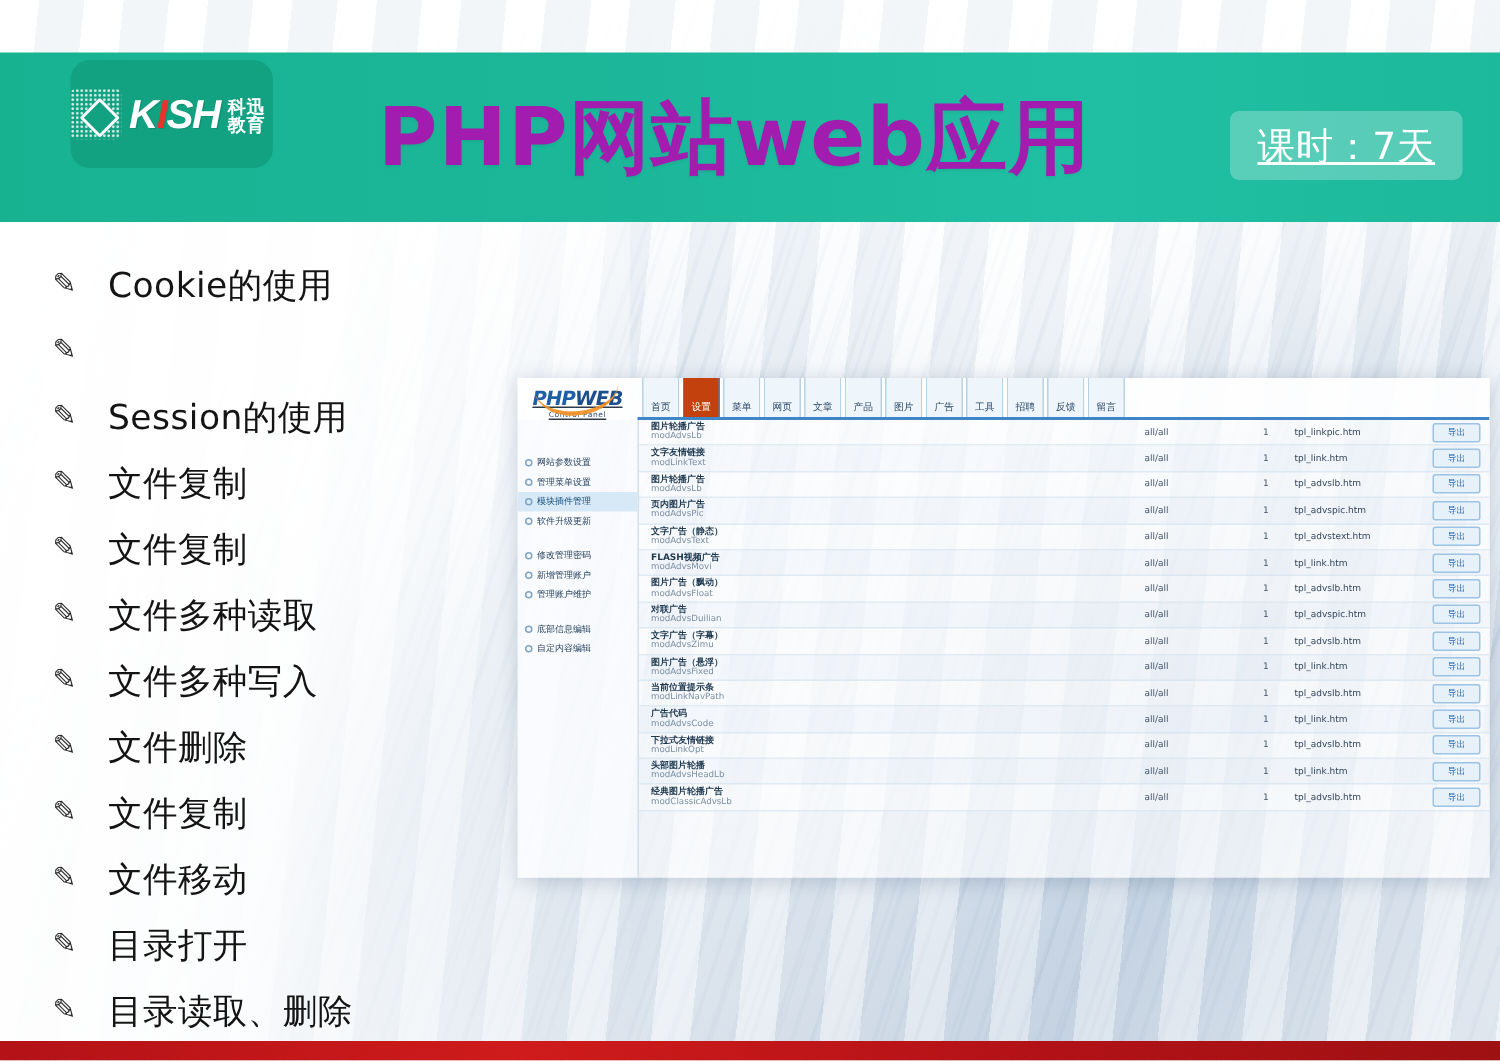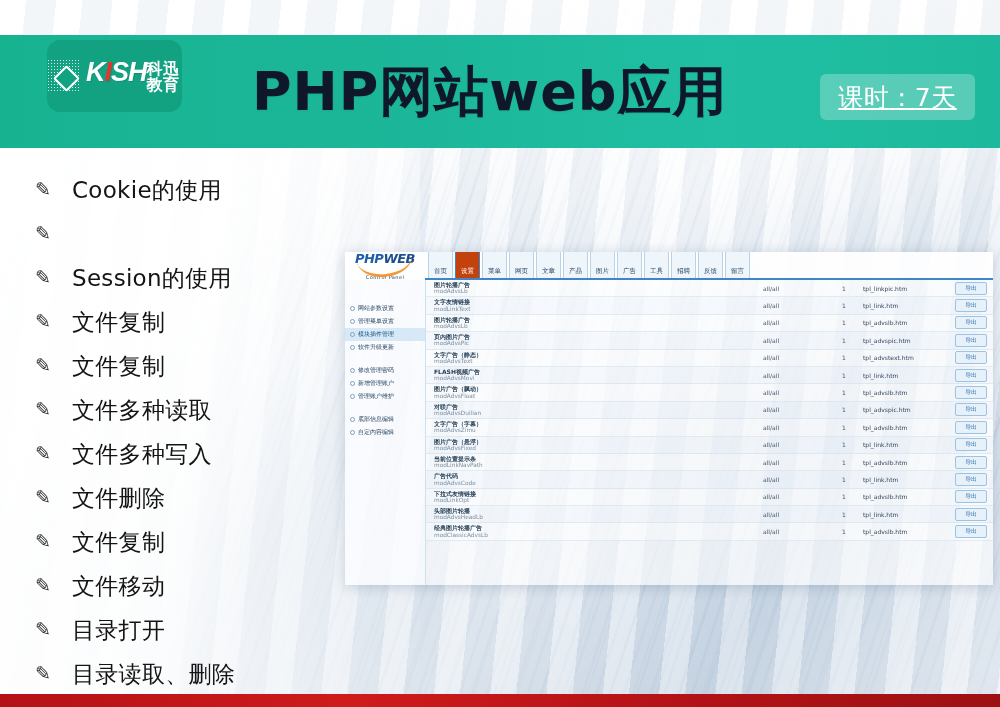--- a/index.html
+++ b/index.html
@@ -58,27 +58,27 @@
     background:#12a282;border:2.5px solid #ffffff;border-radius:2px;
   }
   #logo-word{display:flex;flex-direction:row;align-items:flex-start;line-height:1;}
   #logo-kish{
     font-size:27px;font-weight:bold;font-style:italic;color:#ffffff;
     letter-spacing:-1px;font-family:"Liberation Sans",sans-serif;
     text-shadow:1px 1px 0 rgba(0,0,0,.10);
   }
   #logo-kish .red{color:#e8332a;}
   #logo-cn{
-    font-size:16px;font-weight:bold;color:#ffffff;letter-spacing:.5px;
-    margin-top:2px;font-family:Liberation Sans, sans-serif;
+    font-size:12px;font-weight:bold;color:#ffffff;letter-spacing:.5px;
+    margin-top:2px;font-family:Liberation Sans, sans-serif;text-align:center;
   }
   #header-title{
     position:absolute;left:252px;top:47px;height:90px;z-index:6;
     display:flex;align-items:center;
-    font-size:54px;font-weight:bold;color:#0f172a;letter-spacing:1px;
+    font-size:54px;font-weight:bold;color:#a21caf;letter-spacing:1px;
     font-family:"DejaVu Sans","Liberation Sans",sans-serif;
     text-shadow:0 1px 2px rgba(0,0,0,.06);
   }
   #header-badge{
     position:absolute;right:25px;top:74px;z-index:6;
     width:155px;height:46px;border-radius:6px;
     background:rgba(255,255,255,.26);
     display:flex;align-items:center;justify-content:center;
     color:#ffffff;font-size:25px;letter-spacing:.5px;
     font-family:"DejaVu Sans","Liberation Sans",sans-serif;
@@ -103,21 +103,21 @@
   #cp-shot{
     position:absolute;left:345px;top:252px;width:648px;height:333px;z-index:5;
     background:rgba(255,255,255,.62);
     box-shadow:0 2px 12px rgba(40,70,110,.22);
     overflow:hidden;font-size:6px;color:#2c3a4a;
     font-family:"DejaVu Sans","Liberation Sans",sans-serif;
   }
   #cp-topbar{height:28px;display:flex;align-items:flex-end;background:rgba(255,255,255,.80);}
   #cp-logo{
     width:80px;flex:0 0 80px;height:28px;position:relative;
-    display:flex;flex-direction:column;align-items:center;justify-content:space-between;
+    display:flex;flex-direction:column;align-items:center;justify-content:flex-end;text-decoration:underline;
   }
   #cp-logo .pw{
     font-size:13px;font-weight:bold;font-style:italic;line-height:1;
     color:#1d5fa8;letter-spacing:-.5px;
   }
   #cp-logo .pw .web{color:#1b4f8e;}
   #cp-logo .swoosh{
     position:absolute;left:12px;top:2px;width:56px;height:20px;
     border-bottom:3px solid #f29022;border-radius:0 0 60% 60%/0 0 100% 100%;
     transform:rotate(-6deg);opacity:.9;

